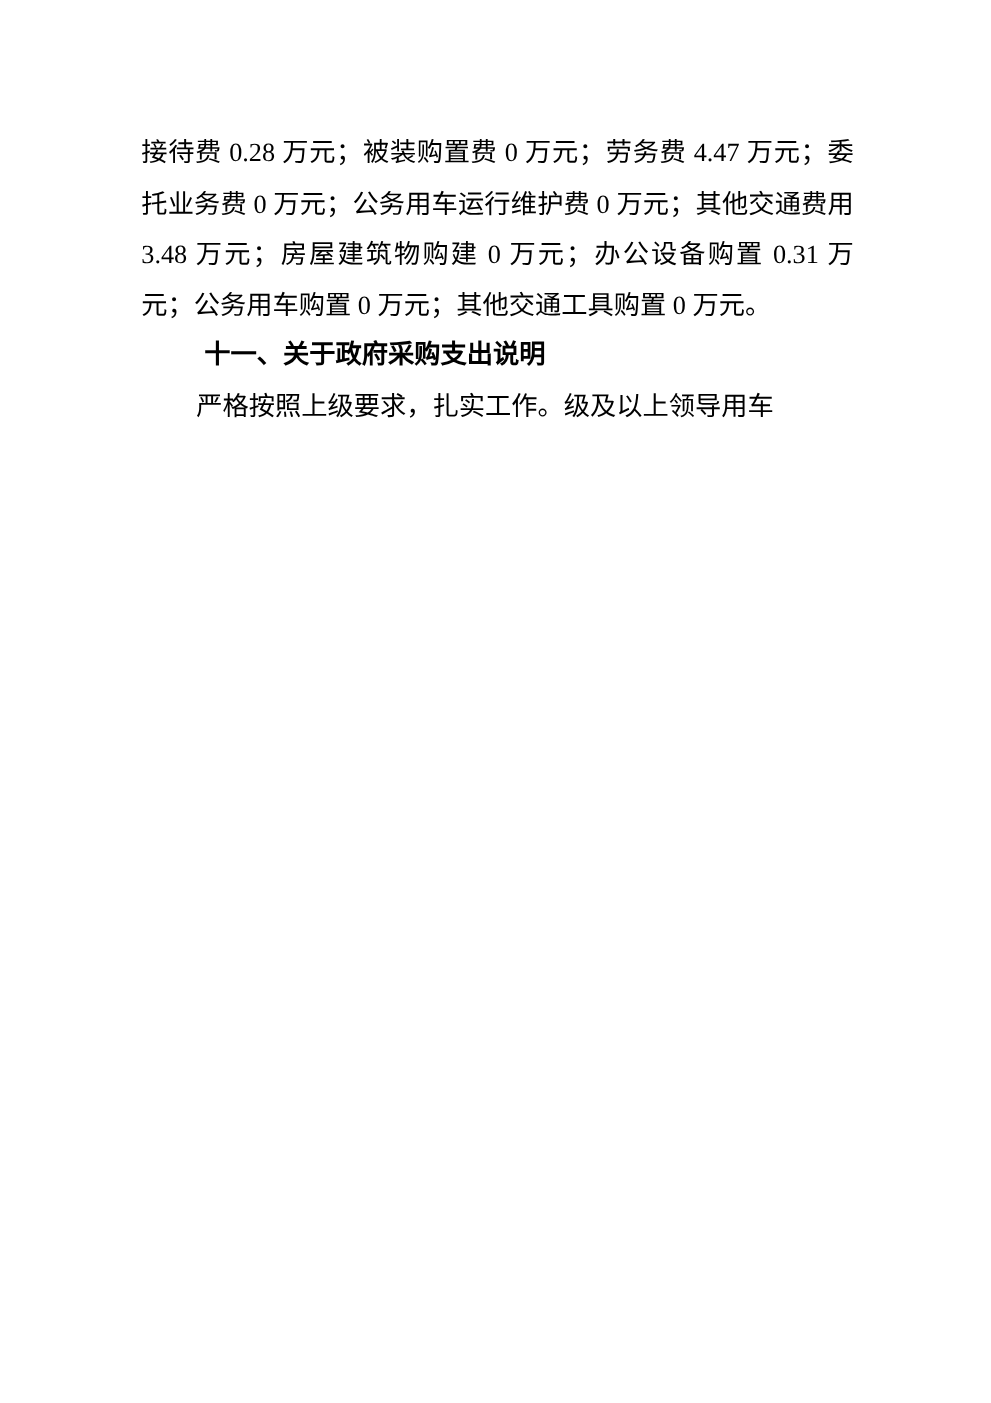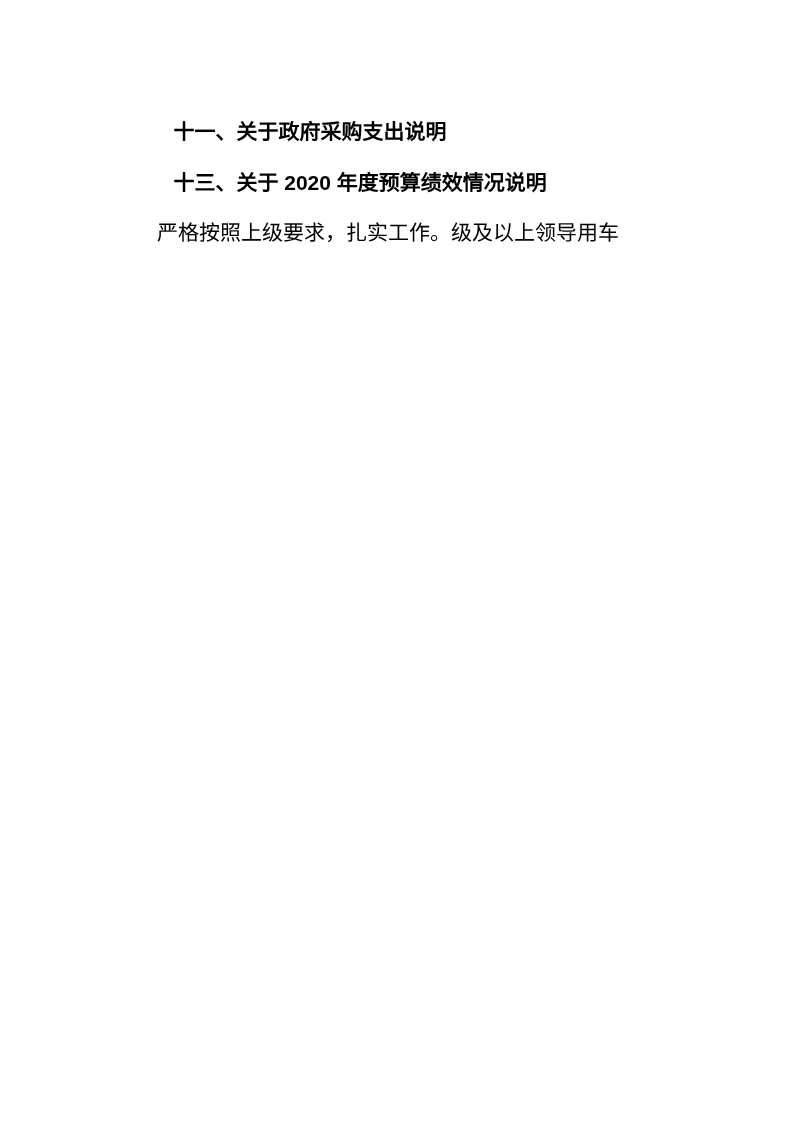--- a/index.html
+++ b/index.html
@@ -25,37 +25,37 @@
     color: #000000;
     text-align: justify;
     text-justify: inter-ideograph;
     text-indent: 2.1em;
     word-break: break-all;
   }
   .body-para.continued {
     text-indent: 0;
   }
   .section-heading {
-    margin: 10px;
+    margin: 0;
     font-family: "Liberation Sans", "DejaVu Sans", sans-serif;
     font-weight: bold;
     font-size: 21px;
     line-height: 40.5px;
     color: #000000;
     text-align: left;
     text-indent: 2.4em;
     word-break: break-all;
   }
 </style>
 </head>
 <body>
 
 <div class="page">
+  <p class="body-para continued">接待费 0.28 万元；被装购置费 0 万元；劳务费 4.47 万元；委托业务费 0 万元；公务用车运行维护费 0 万元；其他交通费用 3.48 万元；房屋建筑物购建 0 万元；办公设备购置 0.31 万元；公务用车购置 0 万元；其他交通工具购置 0 万元。</p>
 
   <h3 class="section-heading">十一、关于政府采购支出说明</h3>
 
 
 
 
-  <h3 class="section-heading">十三、关于 2020 年度预算绩效情况说明</h3>
 
   <p class="body-para">严格按照上级要求，扎实工作。级及以上领导用车</p>
 </div>
 
 </body></html>

